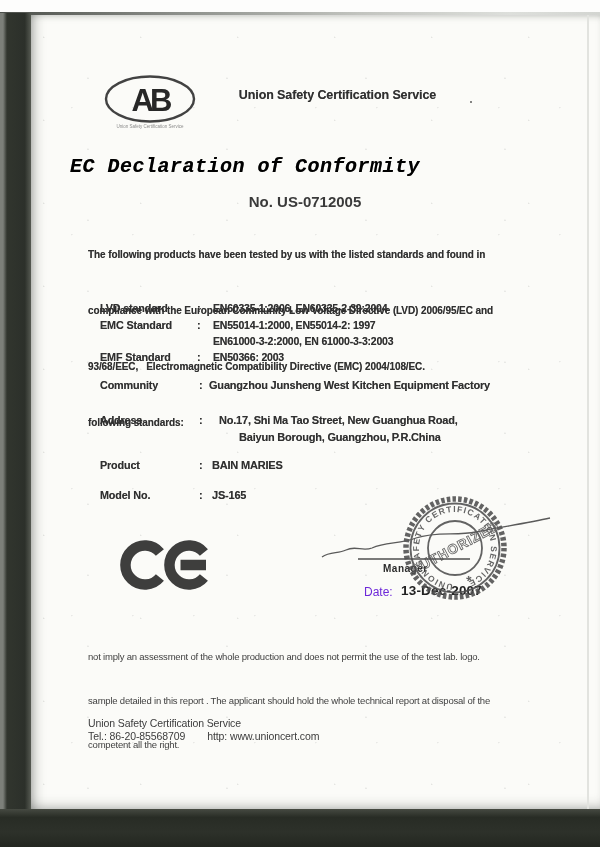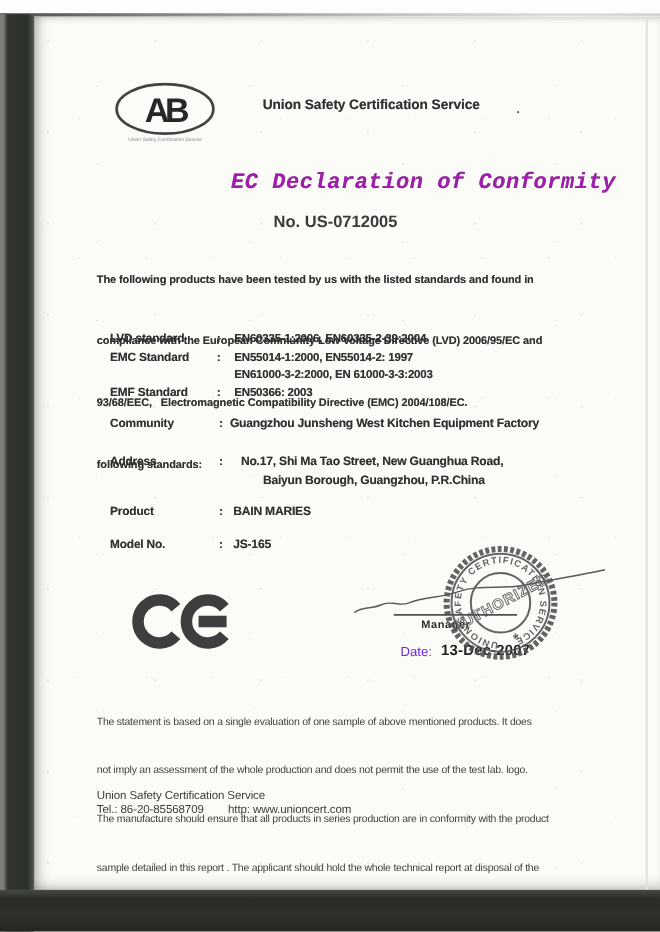--- a/index.html
+++ b/index.html
@@ -36,23 +36,23 @@
       inset 0 -10px 14px -10px rgba(40,45,40,.4),
       inset 0 6px 8px -7px rgba(40,45,40,.35);
   }
   .paper-right-line{left:587px;top:15px;width:2px;height:794px;background:#e2e3df;}
   .speck{background:#5d5d5d;border-radius:50%;}
   
   .ink{color:#303030;text-shadow:0 0 .5px rgba(48,48,48,.55);}
   .org-name{left:165px;top:88px;width:345px;text-align:center;font-size:12.5px;font-weight:700;letter-spacing:-.1px;}
   .logo-sub{left:100px;top:124px;width:100px;text-align:center;font-size:4.5px;color:#8b8b8b;white-space:nowrap;overflow:hidden;filter:blur(.3px);}
   .doc-title{
-    left:70px;top:155px;width:490px;text-align:right;
+    left:70px;top:155px;width:490px;text-align:left;
     font-family:"Liberation Mono",monospace;font-style:italic;font-weight:700;
-    font-size:20px;letter-spacing:.5px;color:#a21caf;text-shadow:0 0 .6px rgba(40,40,40,.6);
+    font-size:20px;letter-spacing:.5px;color:#000000;text-shadow:0 0 .6px rgba(40,40,40,.6);
   }
   .cert-no{left:155px;top:193px;width:300px;text-align:center;font-size:15px;font-weight:600;color:#3a3a3a;}
   .intro{left:88px;top:209px;font-size:10px;font-weight:700;letter-spacing:-.1px;line-height:18.6px;white-space:pre;}
   .row-label{font-size:10.8px;font-weight:700;letter-spacing:-.15px;white-space:pre;}
   .row-colon{font-size:10.8px;font-weight:700;}
   .row-value{font-size:10.5px;font-weight:700;letter-spacing:-.2px;white-space:pre;}
   .fld-value{font-size:11px;}
   .manager{left:383px;top:563px;font-size:10px;font-weight:700;letter-spacing:.5px;color:#2b2b2b;}
   .date-label{left:364px;top:585px;font-size:12px;color:#6d28d9;}
   .date-value{left:401px;top:583px;font-size:13.5px;font-weight:700;color:#222;letter-spacing:.2px;}
@@ -143,23 +143,21 @@
   <text x="71" y="97" font-family="Liberation Sans, sans-serif" font-size="14" font-weight="700" fill="#4f4f4f" transform="rotate(-12 71 93)">*</text>
   <text x="59" y="63.5" text-anchor="middle" transform="rotate(-28 59 59)" font-family="Liberation Sans, sans-serif" font-size="13.5" font-weight="700" letter-spacing="1" fill="none" stroke="#515151" stroke-width=".85">AUTHORIZED</text>
 </svg>
 
 <svg class="abs" style="left:316px;top:509px;" width="242" height="58" viewBox="0 0 242 58">
   <path d="M 6 48 C 14 42, 22 45, 30 41 C 40 36, 46 43, 56 39 C 70 33, 84 35, 100 29 C 120 22, 140 27, 160 23 C 185 18, 212 14, 234 9" fill="none" stroke="#5a5a5a" stroke-width="1.3"></path>
   <path d="M 42 50 L 154 50" fill="none" stroke="#4f4f4f" stroke-width="1.7"></path>
 </svg>
 
 <div class="abs statement">
-  <div>The statement is based on a single evaluation of one sample of above mentioned products. It does</div>
   <div>not imply an assessment of the whole production and does not permit the use of the test lab. logo.</div>
-  <div>The manufacture should ensure that all products in series production are in conformity with the product</div>
   <div>sample detailed in this report . The applicant should hold the whole technical report at disposal of the</div>
   <div>competent all the right.</div>
   
   
 </div>
 
 <div class="abs footer-org">Union Safety Certification Service</div>
 <div class="abs footer-tel">
   <span>Tel.: 86-20-85568709</span>
   <span>http: www.unioncert.com</span>

